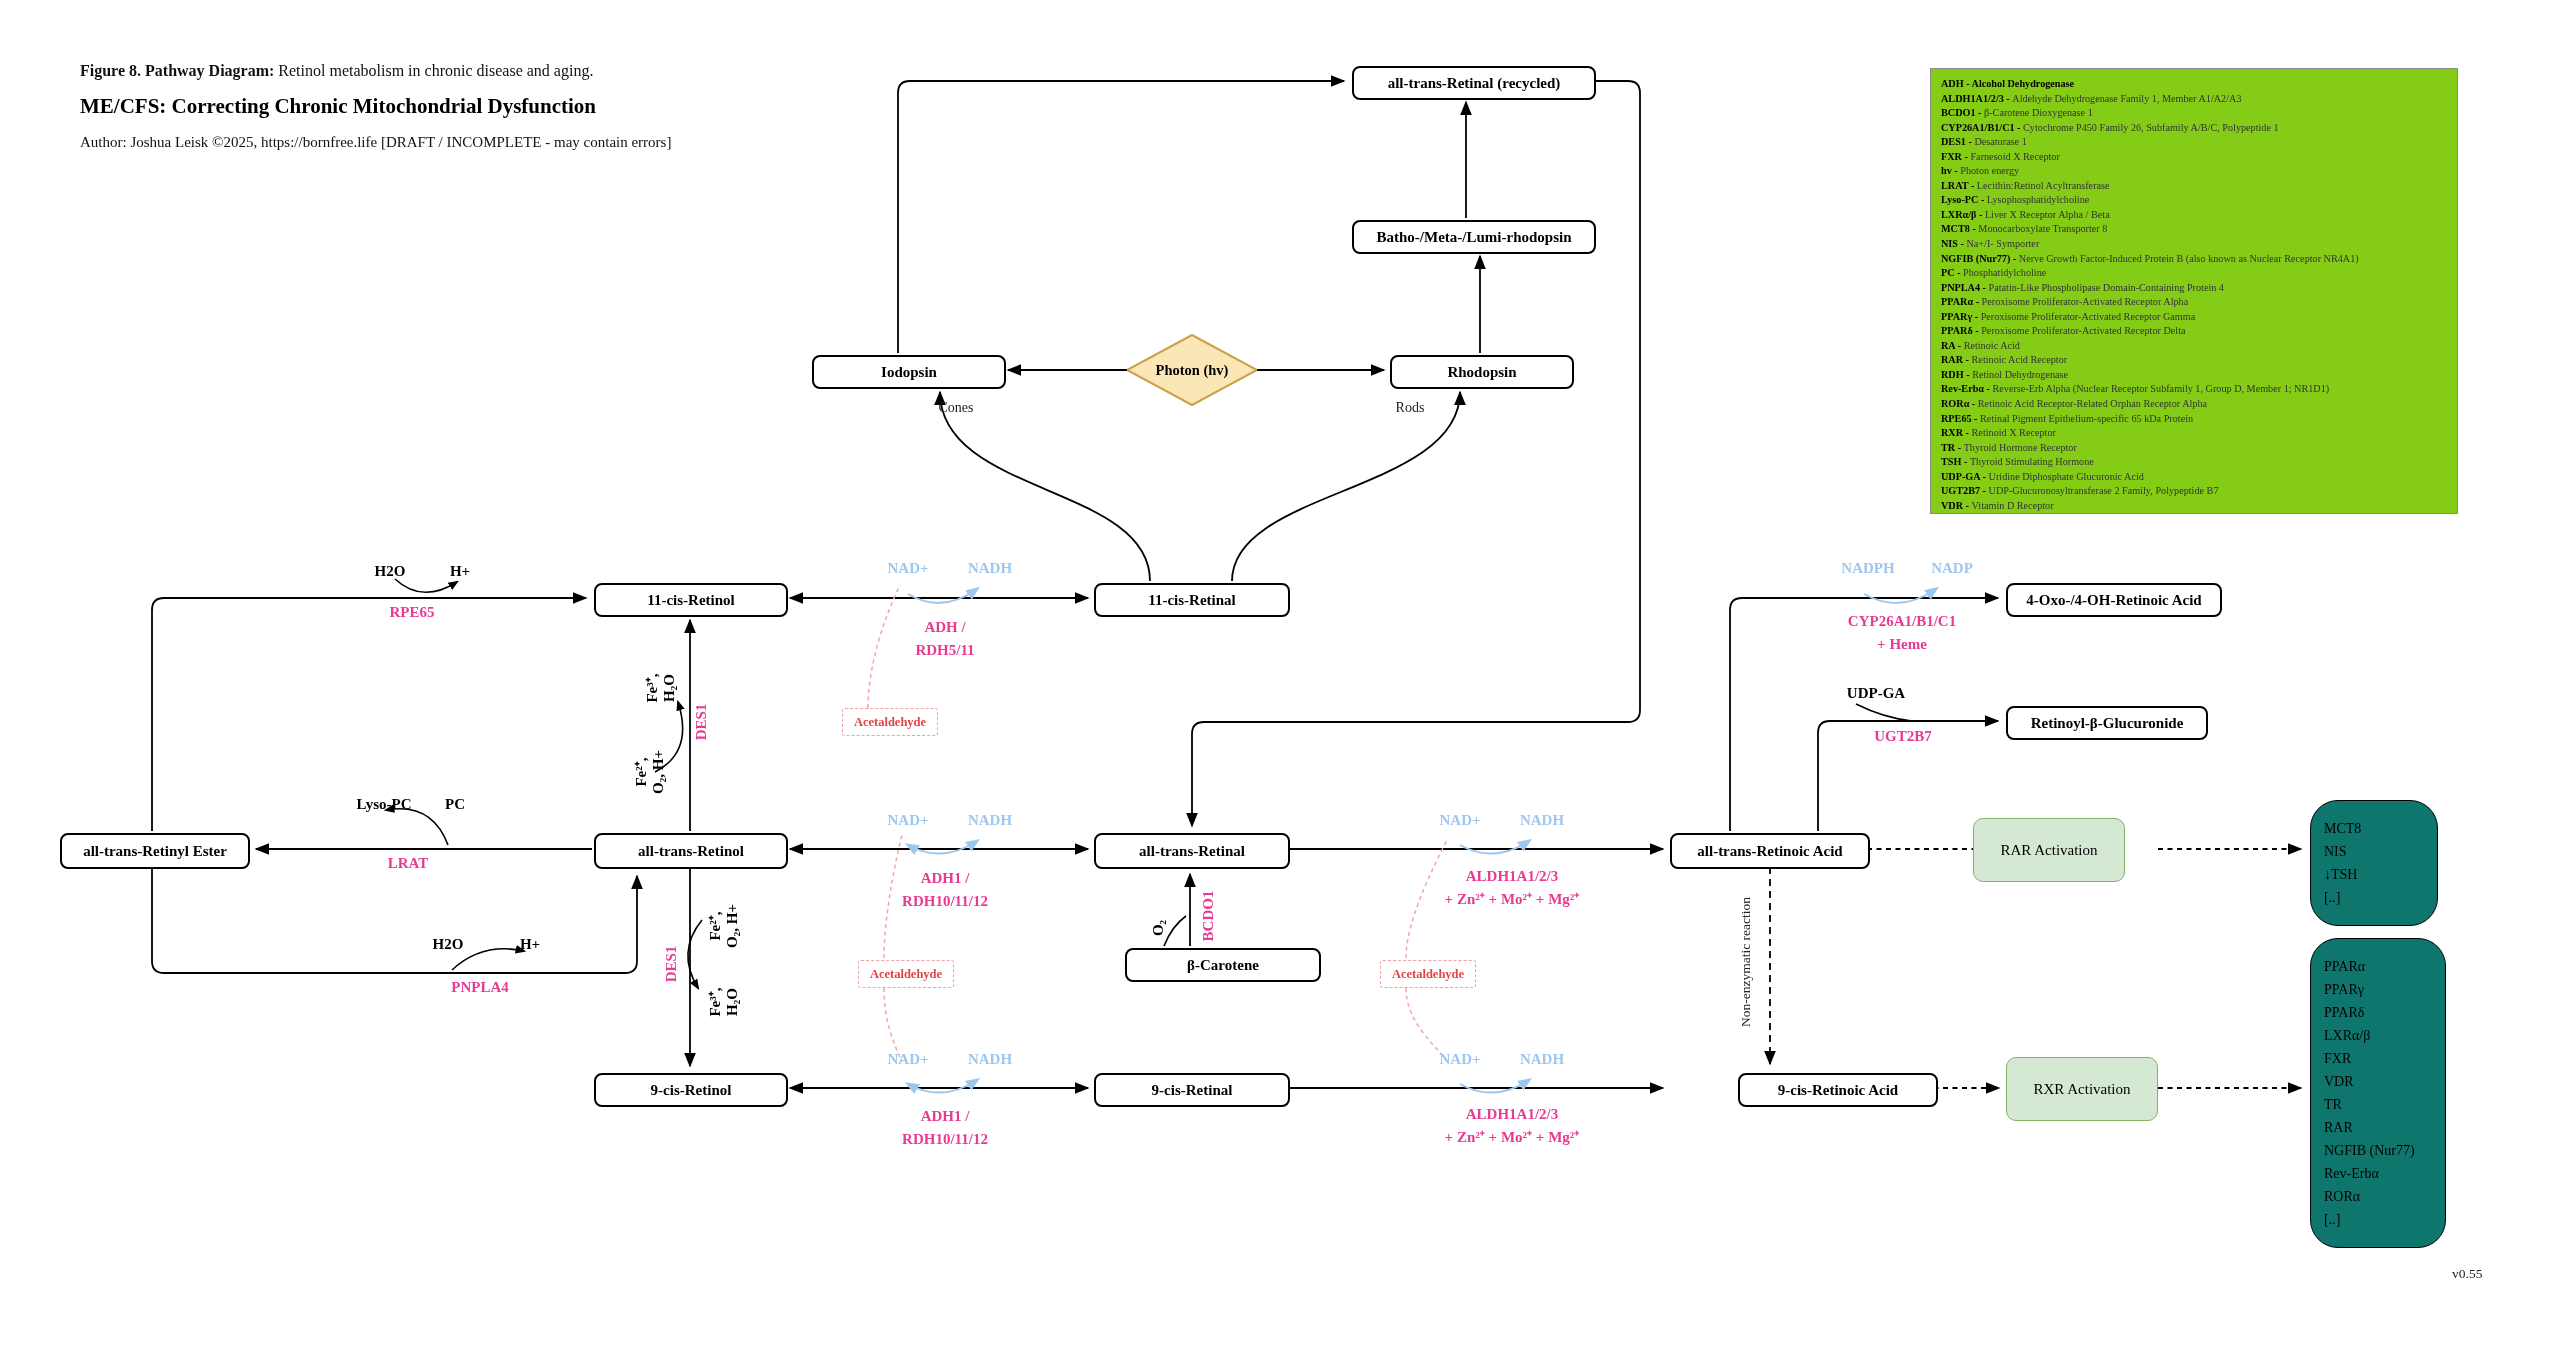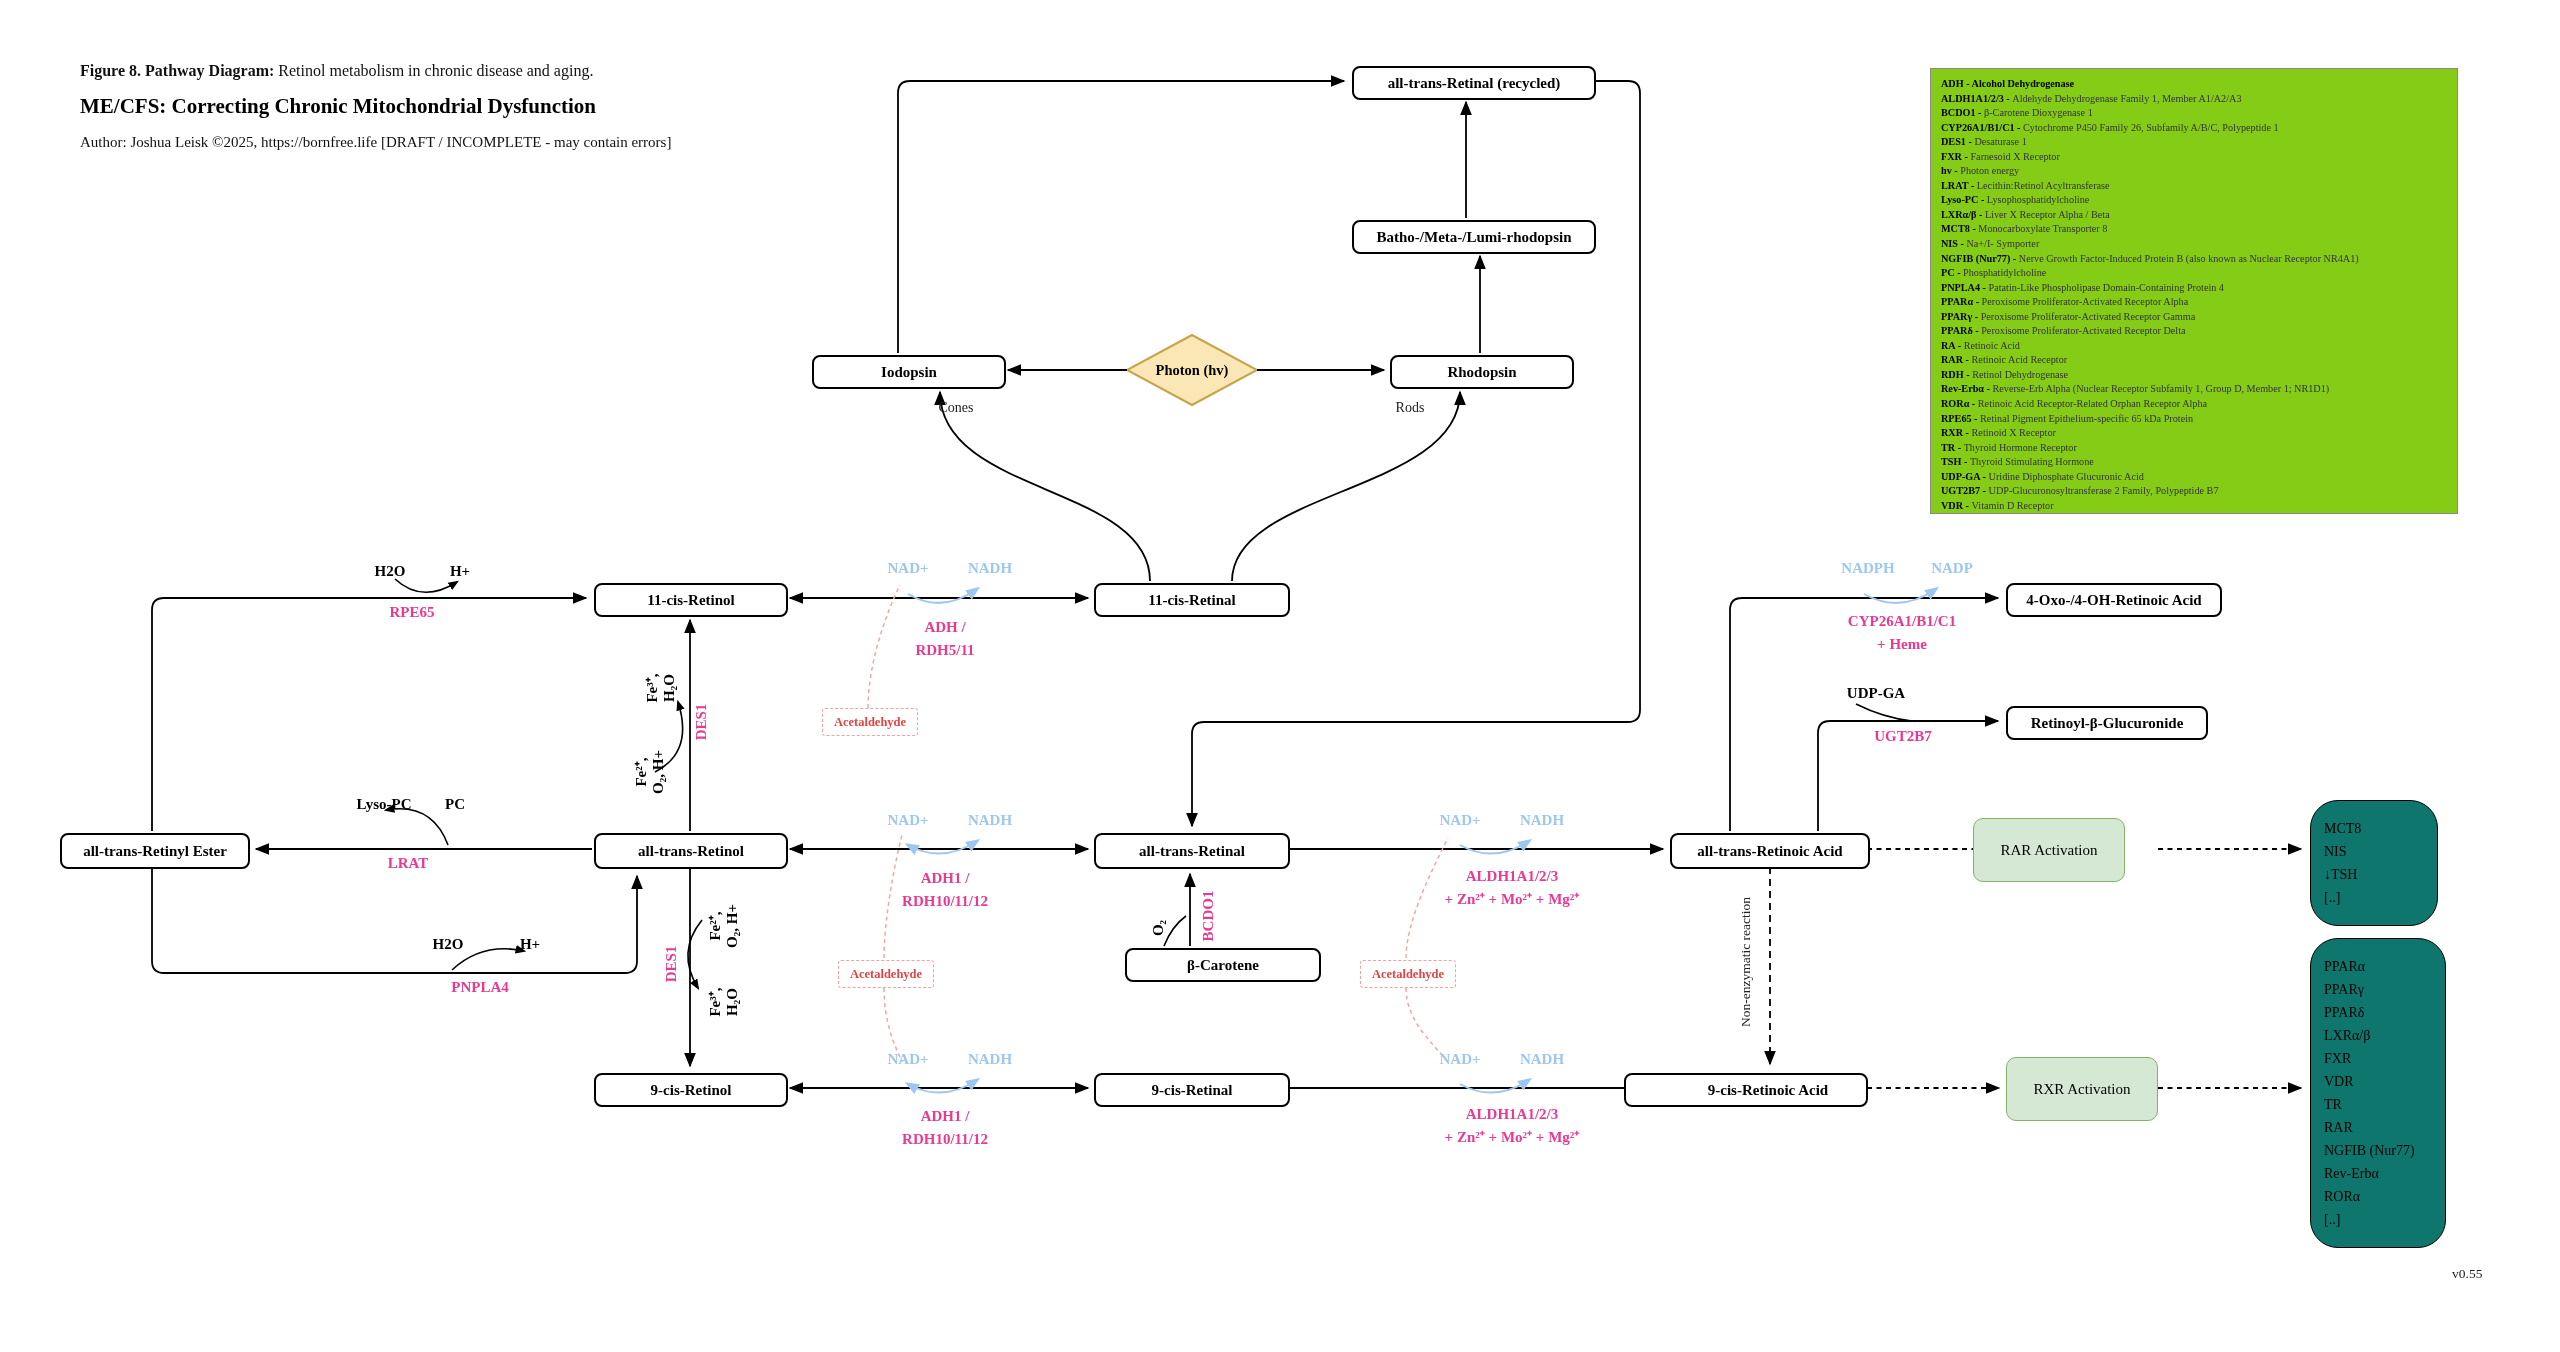--- a/index.html
+++ b/index.html
@@ -6,21 +6,21 @@
   #canvas{position:relative;width:2560px;height:1352px;background:#ffffff;
           font-family:Liberation Serif, serif;overflow:hidden;}
   svg.wires{position:absolute;left:0;top:0;z-index:1;}
   .node{position:absolute;z-index:3;background:#fff;border:2.5px solid #000;border-radius:8px;
         display:flex;align-items:center;justify-content:center;font-weight:bold;font-size:15px;
         text-align:center;color:#000;}
   .green{background:#d5e8d4;border:1.6px solid #82b366;font-weight:normal;font-size:15px;border-radius:10px;}
   .listbox{position:absolute;z-index:3;background:#0f766e;border:1.6px solid #000;border-radius:28px;
            font-size:14px;line-height:23px;padding:16px 13px;color:#000;}
   .acet{position:absolute;z-index:3;background:#fff;border:1.5px dashed #f0a2a2;border-radius:3px;
-        color:#e04545;font-size:12.5px;font-weight:bold;display:flex;align-items:center;justify-content:center;}
+        color:#e04545;font-size:12.5px;font-weight:bold;display:flex;align-items:center;justify-content:center;margin-left:20px;}
   .lbl{position:absolute;z-index:4;font-weight:bold;font-size:15px;color:#000;white-space:pre-line;
        text-align:center;transform:translate(-50%,0);line-height:23px;}
   .plain{font-weight:normal;color:#222;font-size:14px;}
   .pink{color:#e83a93;}
   .blue{color:#9ec7ef;}
   .rot{transform:translate(-50%,-50%) rotate(-90deg);line-height:17px;white-space:pre;}
   .diamond-text{position:absolute;z-index:4;transform:translate(-50%,-50%);font-weight:bold;font-size:14.5px;}
   .hdr-caption{position:absolute;left:80px;top:62px;font-size:16px;color:#111;z-index:4;}
   .hdr-caption .b{font-weight:bold;}
   .hdr-title{position:absolute;left:80px;top:94px;font-size:21px;font-weight:bold;color:#000;z-index:4;}
@@ -190,21 +190,21 @@
       <div>MCT8</div>
       <div>NIS</div>
       <div>↓TSH</div>
       <div>[..]</div>
     </div>
 
   <div class="node" style="left:1125px;top:948px;width:192px;height:30px;">β-Carotene</div>
 
   <div class="node" style="left:594px;top:1073px;width:190px;height:30px;">9-cis-Retinol</div>
   <div class="node" style="left:1094px;top:1073px;width:192px;height:30px;">9-cis-Retinal</div>
-  <div class="node" style="left:1624px;top:1073px;width:196px;height:30px;padding-left:44px;">9-cis-Retinoic Acid</div>
+  <div class="node" style="left:1738px;top:1073px;width:196px;height:30px;">9-cis-Retinoic Acid</div>
   <div class="node green" style="left:2006px;top:1057px;width:150px;height:62px;">RXR Activation</div>
   <div class="listbox" style="left:2310px;top:938px;width:108px;">
       <div>PPARα</div>
       <div>PPARγ</div>
       <div>PPARδ</div>
       <div>LXRα/β</div>
       <div>FXR</div>
       <div>VDR</div>
       <div>TR</div>
       <div>RAR</div>

